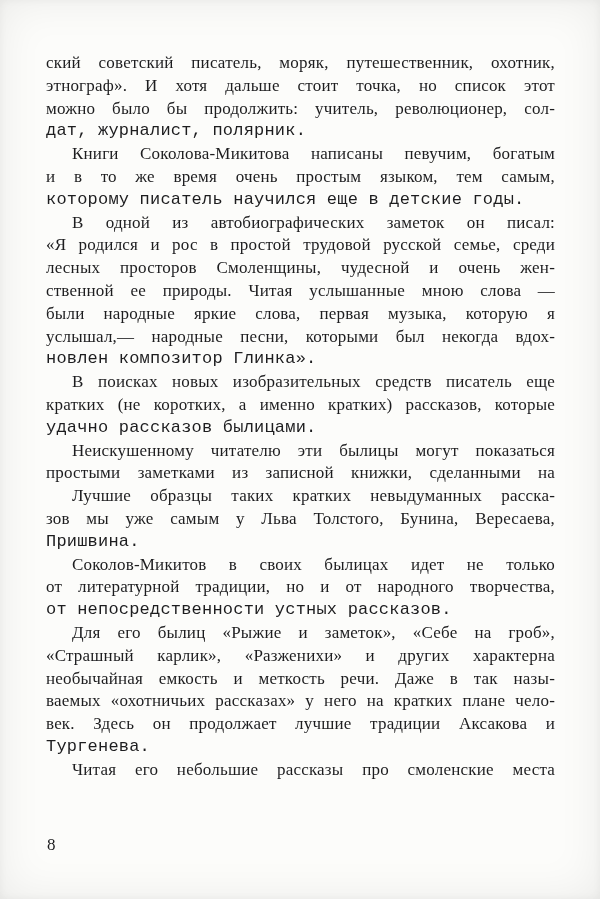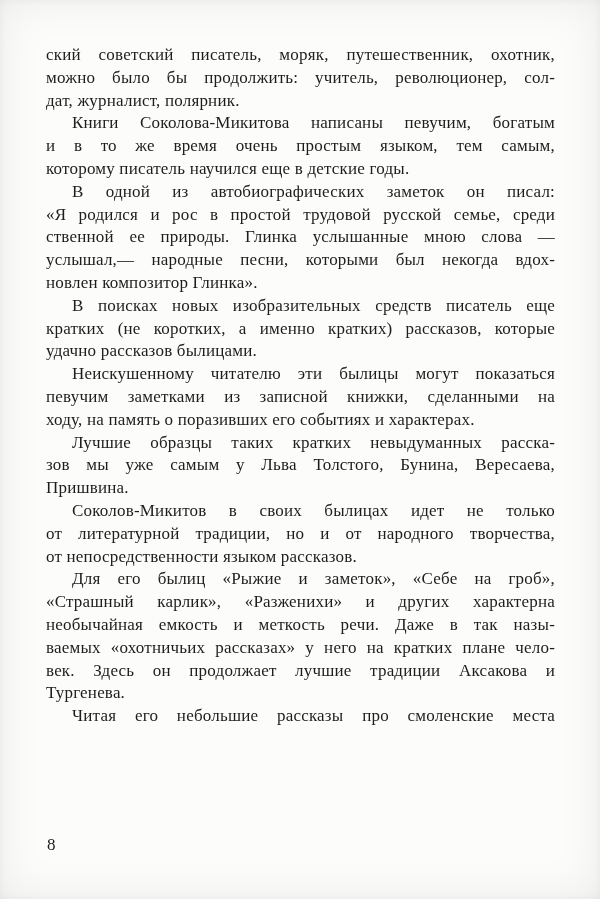--- a/index.html
+++ b/index.html
@@ -12,70 +12,73 @@
     overflow: hidden;
   }
   .page {
     position: relative;
     width: 600px; height: 899px;
     background: #fcfcfa;
     box-shadow: inset 0 0 45px rgba(0,0,0,0.07), inset 0 0 8px rgba(0,0,0,0.05);
   }
   .text-block {
     position: absolute;
-    left: 46px; top: 44px; width: 509px;
+    left: 46px; top: 52px; width: 509px;
   }
   .line {
     font-size: 17px;
     line-height: 22.8px;
     letter-spacing: 0.2px;
     text-align: justify;
     text-align-last: justify;
     white-space: normal;
   }
   .line.para-end {
-    text-align: center;
+    text-align: left;
     text-align-last: left;
+    font-family: Liberation Mono, monospace;
   }
   .line.indent { text-indent: 26px; }
   .page-number {
     position: absolute;
     left: 47px; top: 835px;
     font-size: 17px;
     letter-spacing: 0.2px;
   }
 </style>
 </head>
 <body>
 
 <div class="page">
   <main class="text-block">
       <div class="line">ский советский писатель, моряк, путешественник, охотник,</div>
+      <div class="line">этнограф». И хотя дальше стоит точка, но список этот</div>
       <div class="line">можно было бы продолжить: учитель, революционер, сол-</div>
       <div class="line para-end">дат, журналист, полярник.</div>
       <div class="line indent">Книги Соколова-Микитова написаны певучим, богатым</div>
       <div class="line">и в то же время очень простым языком, тем самым,</div>
       <div class="line para-end">которому писатель научился еще в детские годы.</div>
       <div class="line indent">В одной из автобиографических заметок он писал:</div>
       <div class="line">«Я родился и рос в простой трудовой русской семье, среди</div>
-      <div class="line">ственной ее природы. Глинка услышанные мною слова —</div>
+      <div class="line">лесных просторов Смоленщины, чудесной и очень жен-</div>
+      <div class="line">ственной ее природы. Читая услышанные мною слова —</div>
+      <div class="line">были народные яркие слова, первая музыка, которую я</div>
       <div class="line">услышал,— народные песни, которыми был некогда вдох-</div>
       <div class="line para-end">новлен композитор Глинка».</div>
       <div class="line indent">В поисках новых изобразительных средств писатель еще</div>
       <div class="line">кратких (не коротких, а именно кратких) рассказов, которые</div>
       <div class="line para-end">удачно рассказов былицами.</div>
       <div class="line indent">Неискушенному читателю эти былицы могут показаться</div>
-      <div class="line">певучим заметками из записной книжки, сделанными на</div>
-      <div class="line para-end">ходу, на память о поразивших его событиях и характерах.</div>
+      <div class="line">простыми заметками из записной книжки, сделанными на</div>
       <div class="line indent">Лучшие образцы таких кратких невыдуманных расска-</div>
       <div class="line">зов мы уже самым у Льва Толстого, Бунина, Вересаева,</div>
       <div class="line para-end">Пришвина.</div>
       <div class="line indent">Соколов-Микитов в своих былицах идет не только</div>
       <div class="line">от литературной традиции, но и от народного творчества,</div>
-      <div class="line para-end">от непосредственности языком рассказов.</div>
+      <div class="line para-end">от непосредственности устных рассказов.</div>
       <div class="line indent">Для его былиц «Рыжие и заметок», «Себе на гроб»,</div>
       <div class="line">«Страшный карлик», «Разженихи» и других характерна</div>
       <div class="line">необычайная емкость и меткость речи. Даже в так назы-</div>
       <div class="line">ваемых «охотничьих рассказах» у него на кратких плане чело-</div>
       <div class="line">век. Здесь он продолжает лучшие традиции Аксакова и</div>
       <div class="line para-end">Тургенева.</div>
       <div class="line indent">Читая его небольшие рассказы про смоленские места</div>
     </main>
   <div class="page-number">8</div>
 </div>

